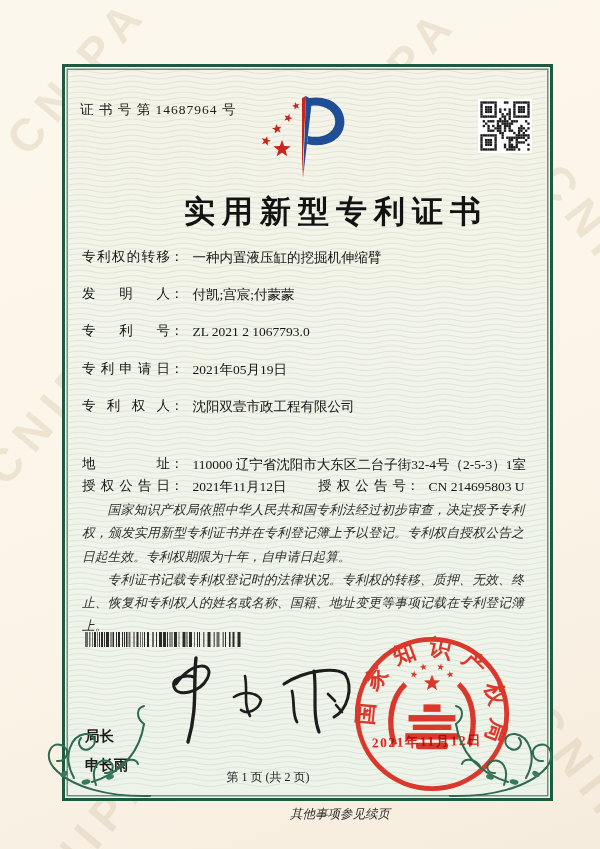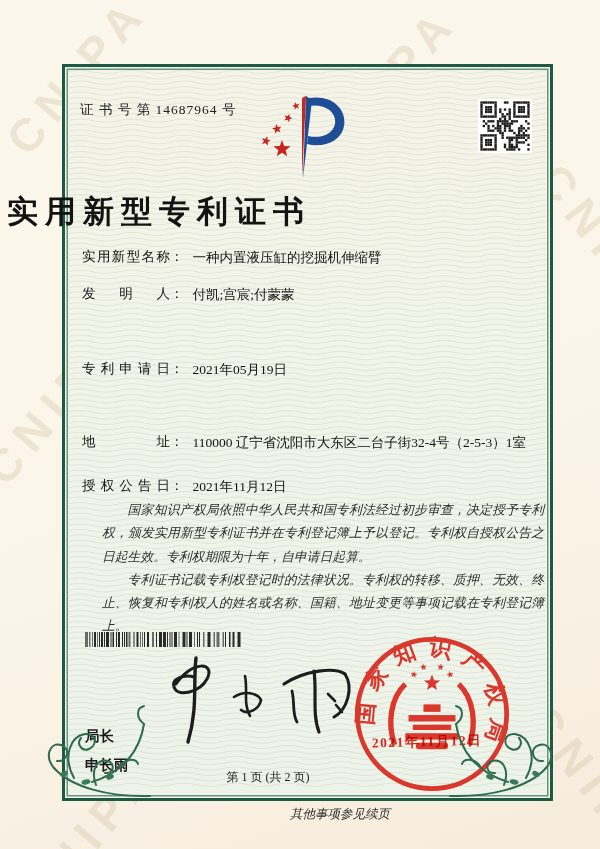--- a/index.html
+++ b/index.html
@@ -14,30 +14,30 @@
   
   .frame{position:absolute;left:62px;top:64px;width:485px;height:731px;z-index:2;
     border:3px solid #1e5a41;
     box-shadow:inset 0 0 0 1.5px #f4f6ee, inset 0 0 0 3px #67937b;
     background:linear-gradient(180deg,#f6f3e8 0%,#f2f4ea 45%,#eef3e9 100%);}
   .waves{position:absolute;left:67px;top:69px;z-index:2;opacity:.55;pointer-events:none;}
   .content{position:absolute;left:0;top:0;width:600px;height:849px;z-index:4;color:#1c1c1c;}
   .certno{position:absolute;left:80px;top:101px;font-size:13.5px;letter-spacing:1px;color:#222;}
   .logo{position:absolute;left:251px;top:92px;}
   .qr{position:absolute;left:478px;top:99px;}
-  .title{position:absolute;left:0;top:191px;width:488px;text-align:left;
+  .title{position:absolute;left:0;top:191px;width:488px;text-align:right;
     font-size:31px;font-weight:bold;letter-spacing:7px;text-indent:7px;color:#131313;}
   .frow{position:absolute;left:82px;font-size:13.5px;color:#151515;}
   .flabel{display:inline-block;width:88px;text-align:justify;text-align-last:justify;vertical-align:top;}
   .fcolon{display:inline-block;vertical-align:top;}
   .fvalue{display:inline-block;vertical-align:top;padding-left:9px;max-width:356px;
     word-break:break-all;line-height:1.55;}
   .pair2{position:absolute;left:236px;top:0;white-space:nowrap;}
   .legal{position:absolute;left:82px;top:499px;width:442px;font-size:12.8px;line-height:1.82;
-    font-style:italic;color:#2d2d2d;text-align:justify;margin-left:20px;}
+    font-style:italic;color:#2d2d2d;text-align:justify;}
   .legal p{margin:0;text-indent:2em;}
   .barcode{position:absolute;left:85px;top:632px;}
   .signer{position:absolute;left:85px;top:682px;font-family:"Liberation Sans","DejaVu Sans",sans-serif;
     font-weight:bold;font-size:14.5px;color:#1b1b1b;line-height:2.0;margin-top:40px;}
   .sig{position:absolute;left:148px;top:652px;}
   .sealwrap{position:absolute;left:352px;top:634px;z-index:5;mix-blend-mode:multiply;}
   .sealdate{position:absolute;left:372px;top:733px;z-index:6;color:#d8281c;font-weight:bold;
     font-size:13.5px;letter-spacing:1.5px;transform:rotate(-1.5deg);mix-blend-mode:multiply;}
   .pageno{position:absolute;left:0;top:769px;width:536px;text-align:center;font-size:12px;color:#222;}
   .footnote{position:absolute;left:0;top:806px;width:600px;text-align:center;font-size:12.5px;
@@ -424,33 +424,42 @@
         <rect x="49.30" y="28.17" width="2.35" height="2.35" fill="#1a1a1a"></rect>
         <rect x="49.30" y="35.22" width="2.35" height="2.35" fill="#1a1a1a"></rect>
         <rect x="49.30" y="37.57" width="2.35" height="2.35" fill="#1a1a1a"></rect>
         <rect x="49.30" y="44.61" width="2.35" height="2.35" fill="#1a1a1a"></rect>
         <rect x="49.30" y="49.30" width="2.35" height="2.35" fill="#1a1a1a"></rect>
       </svg>
 
     <div class="title">实用新型专利证书</div>
 
     <div class="frow" style="top:248px;">
-      <span class="flabel">实用新型名称</span><span class="fcolon">：</span><span class="fvalue">一种内置液压缸的挖掘机伸缩臂</span>
+      <span class="flabel">专利权的转移</span><span class="fcolon">：</span><span class="fvalue">一种内置液压缸的挖掘机伸缩臂</span>
     </div>
     <div class="frow" style="top:285px;">
       <span class="flabel">发明人</span><span class="fcolon">：</span><span class="fvalue">付凯;宫宸;付蒙蒙</span>
     </div>
+    <div class="frow" style="top:322px;">
+      <span class="flabel">专利号</span><span class="fcolon">：</span><span class="fvalue">ZL 2021 2 1067793.0</span>
+    </div>
     <div class="frow" style="top:360px;">
       <span class="flabel">专利申请日</span><span class="fcolon">：</span><span class="fvalue">2021年05月19日</span>
     </div>
-    <div class="frow" style="top:433px;">
+    <div class="frow" style="top:397px;">
+      <span class="flabel">专利权人</span><span class="fcolon">：</span><span class="fvalue">沈阳双壹市政工程有限公司</span>
+    </div>
+    <div class="frow" style="top:455px;">
       <span class="flabel">地址</span><span class="fcolon">：</span><span class="fvalue">110000 辽宁省沈阳市大东区二台子街32-4号（2-5-3）1室</span>
     </div>
     <div class="frow" style="top:471px;width:470px;margin-top:6px;">
       <span class="flabel">授权公告日</span><span class="fcolon">：</span><span class="fvalue">2021年11月12日</span>
+      <span class="pair2">
+        <span class="flabel">授权公告号</span><span class="fcolon">：</span><span class="fvalue">CN 214695803 U</span>
+      </span>
     </div>
 
     <div class="legal">
       <p>国家知识产权局依照中华人民共和国专利法经过初步审查，决定授予专利权，颁发实用新型专利证书并在专利登记簿上予以登记。专利权自授权公告之日起生效。专利权期限为十年，自申请日起算。</p>
       <p>专利证书记载专利权登记时的法律状况。专利权的转移、质押、无效、终止、恢复和专利权人的姓名或名称、国籍、地址变更等事项记载在专利登记簿上。</p>
     </div>
 
     <svg class="barcode" id="barcode" width="158" height="16">
         <rect x="0.0" y="0" width="3.0" height="15" fill="#6a6a6a"></rect>
         <rect x="4.0" y="0" width="1.5" height="15" fill="#6a6a6a"></rect>

